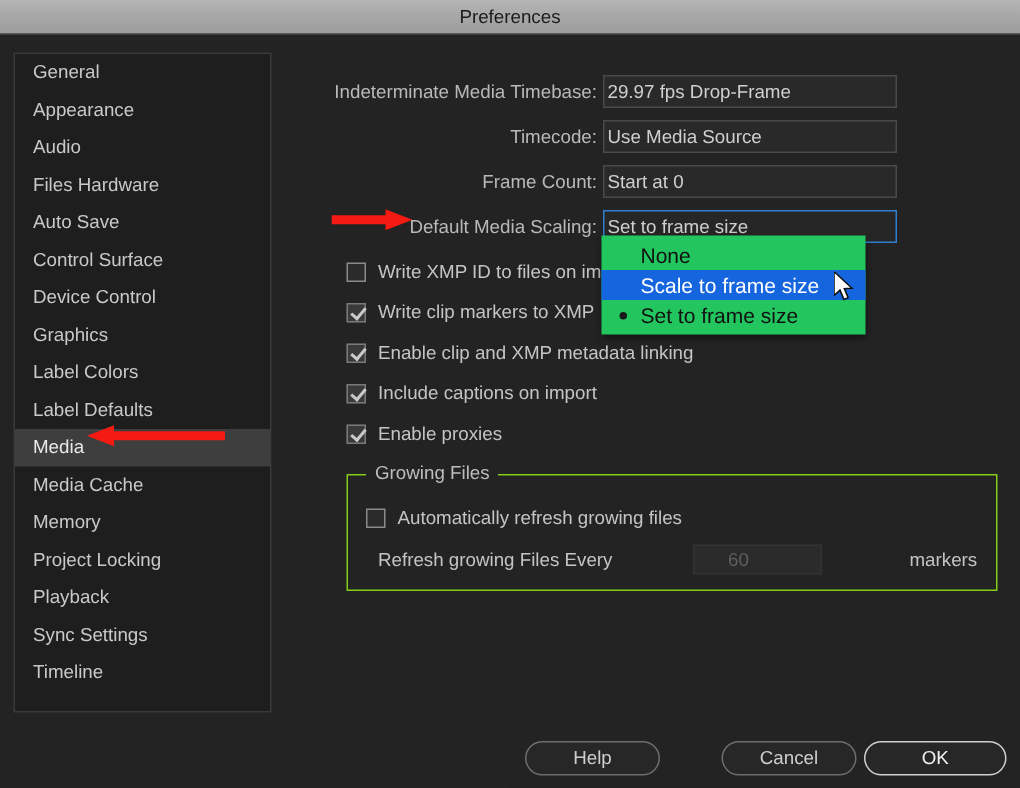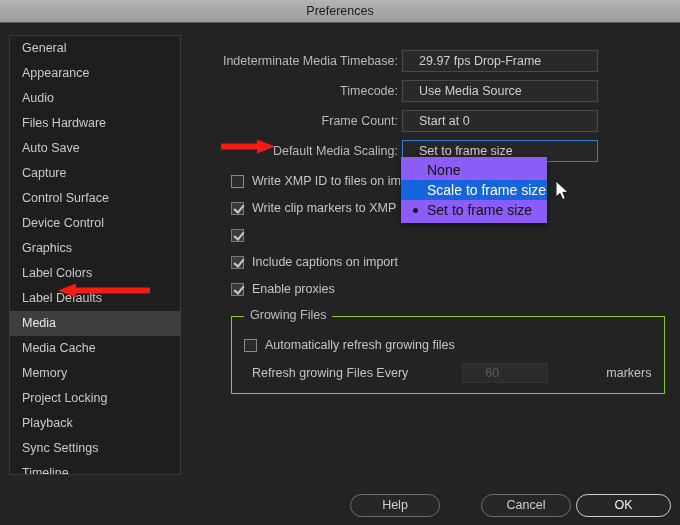--- a/index.html
+++ b/index.html
@@ -87,21 +87,21 @@
     left: 177px;
     top: 0;
     width: 196px;
     height: 22px;
     background: #292929;
     border: 1px solid #4a4a4a;
     box-sizing: border-box;
     color: #cfcfcf;
     font-size: 12.5px;
     line-height: 20px;
-    padding-left: 16px;
+    padding-left: 2px;
     white-space: nowrap;
   }
   .select.focused {
     border: 1px solid #2f7fd1;
     background: #262626;
   }
 
   
   .check-row {
     position: absolute;
@@ -179,22 +179,22 @@
   .sub-label {
     font-size: 12.5px;
     color: #c4c4c4;
     margin-right: 10px;
   }
 
   
   .popup {
     position: absolute;
     left: 401px; top: 157px;
-    width: 146px;
-    background: #8b5cf6;
+    width: 176px;
+    background: #22c55e;
     box-shadow: 0 2px 5px rgba(0,0,0,0.55);
     padding: 3px 0;
     box-sizing: border-box;
     z-index: 40;
   }
   .popup-item {
     height: 20px;
     line-height: 20px;
     font-size: 14px;
     color: #111111;
@@ -257,21 +257,20 @@
   <div class="titlebar">
     <div class="titlebar-text">Preferences</div>
   </div>
 
   <div class="sidebar" id="sidebar">
       <div class="side-item">General</div>
       <div class="side-item">Appearance</div>
       <div class="side-item">Audio</div>
       <div class="side-item">Files Hardware</div>
       <div class="side-item">Auto Save</div>
-      <div class="side-item">Capture</div>
       <div class="side-item">Control Surface</div>
       <div class="side-item">Device Control</div>
       <div class="side-item">Graphics</div>
       <div class="side-item">Label Colors</div>
       <div class="side-item">Label Defaults</div>
       <div class="side-item selected">Media</div>
       <div class="side-item">Media Cache</div>
       <div class="side-item">Memory</div>
       <div class="side-item">Project Locking</div>
       <div class="side-item">Playback</div>
@@ -302,20 +301,21 @@
         <div class="check-row" style="top: 136px;">
           <span class="cbox"></span>
           <span class="check-label">Write XMP ID to files on import</span>
         </div>
         <div class="check-row" style="top: 163px;">
           <span class="cbox on"></span>
           <span class="check-label">Write clip markers to XMP</span>
         </div>
         <div class="check-row" style="top: 190px;">
           <span class="cbox on"></span>
+          <span class="check-label">Enable clip and XMP metadata linking</span>
         </div>
         <div class="check-row" style="top: 217px;">
           <span class="cbox on"></span>
           <span class="check-label">Include captions on import</span>
         </div>
         <div class="check-row" style="top: 244px;">
           <span class="cbox on"></span>
           <span class="check-label">Enable proxies</span>
         </div>
       </div>

